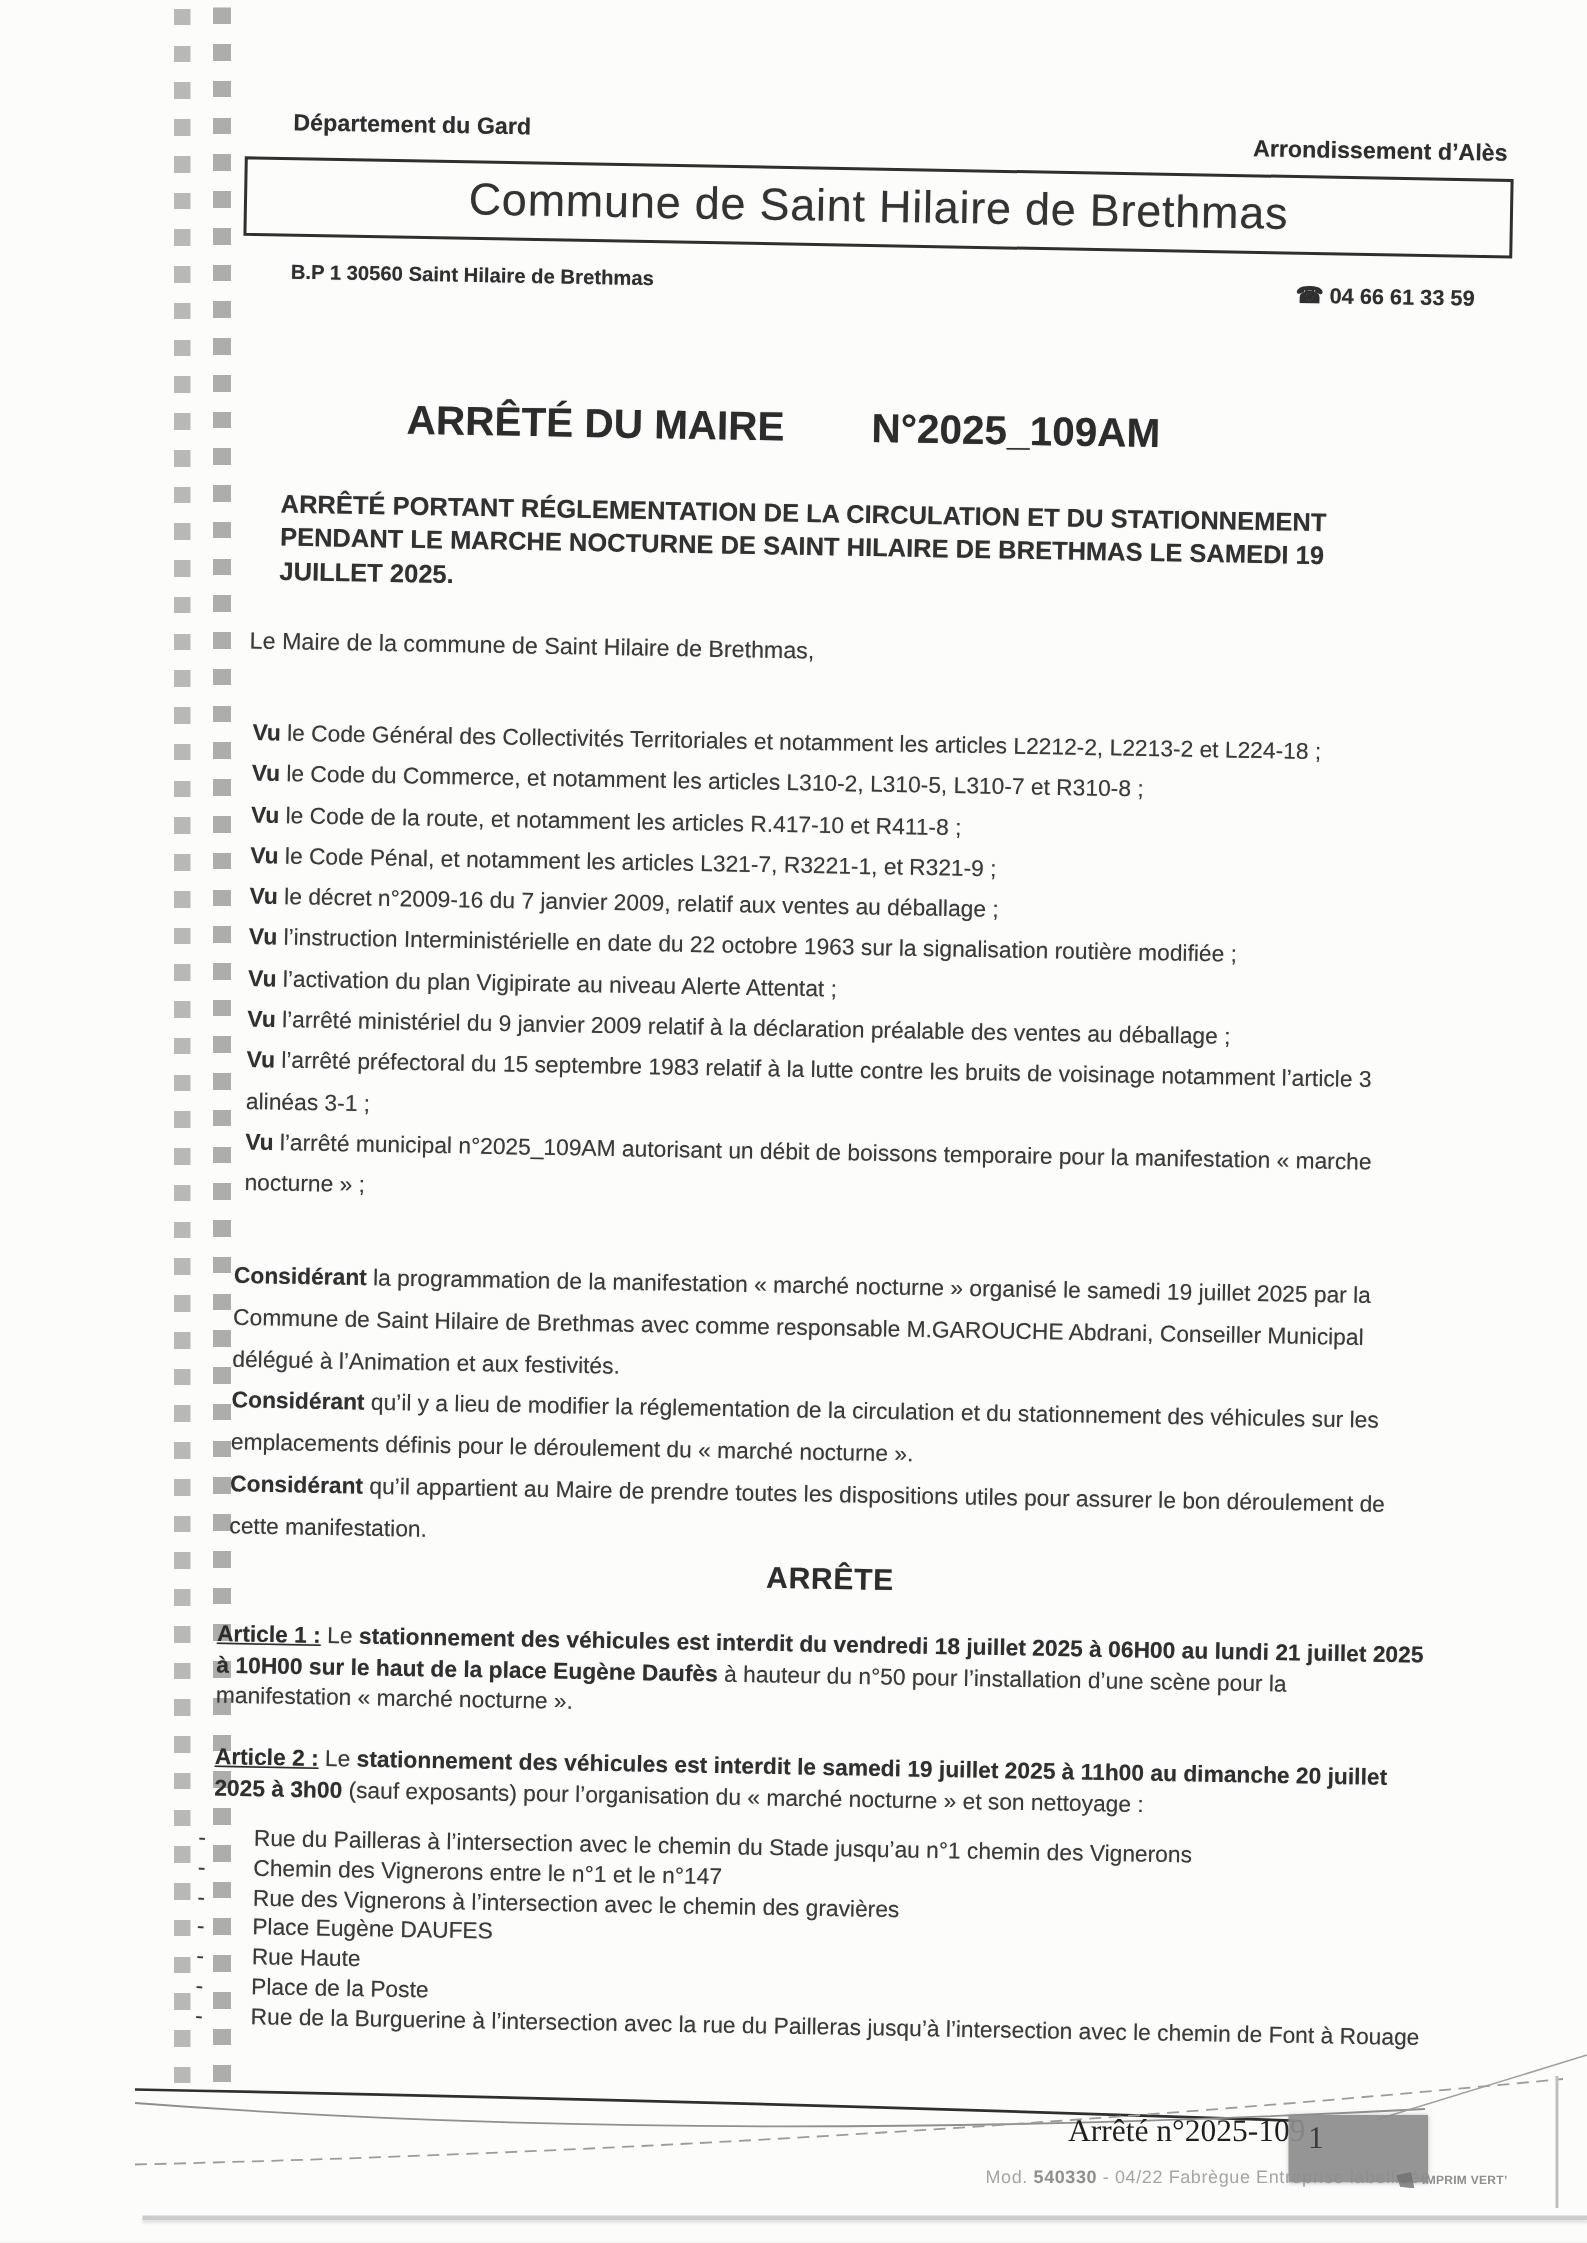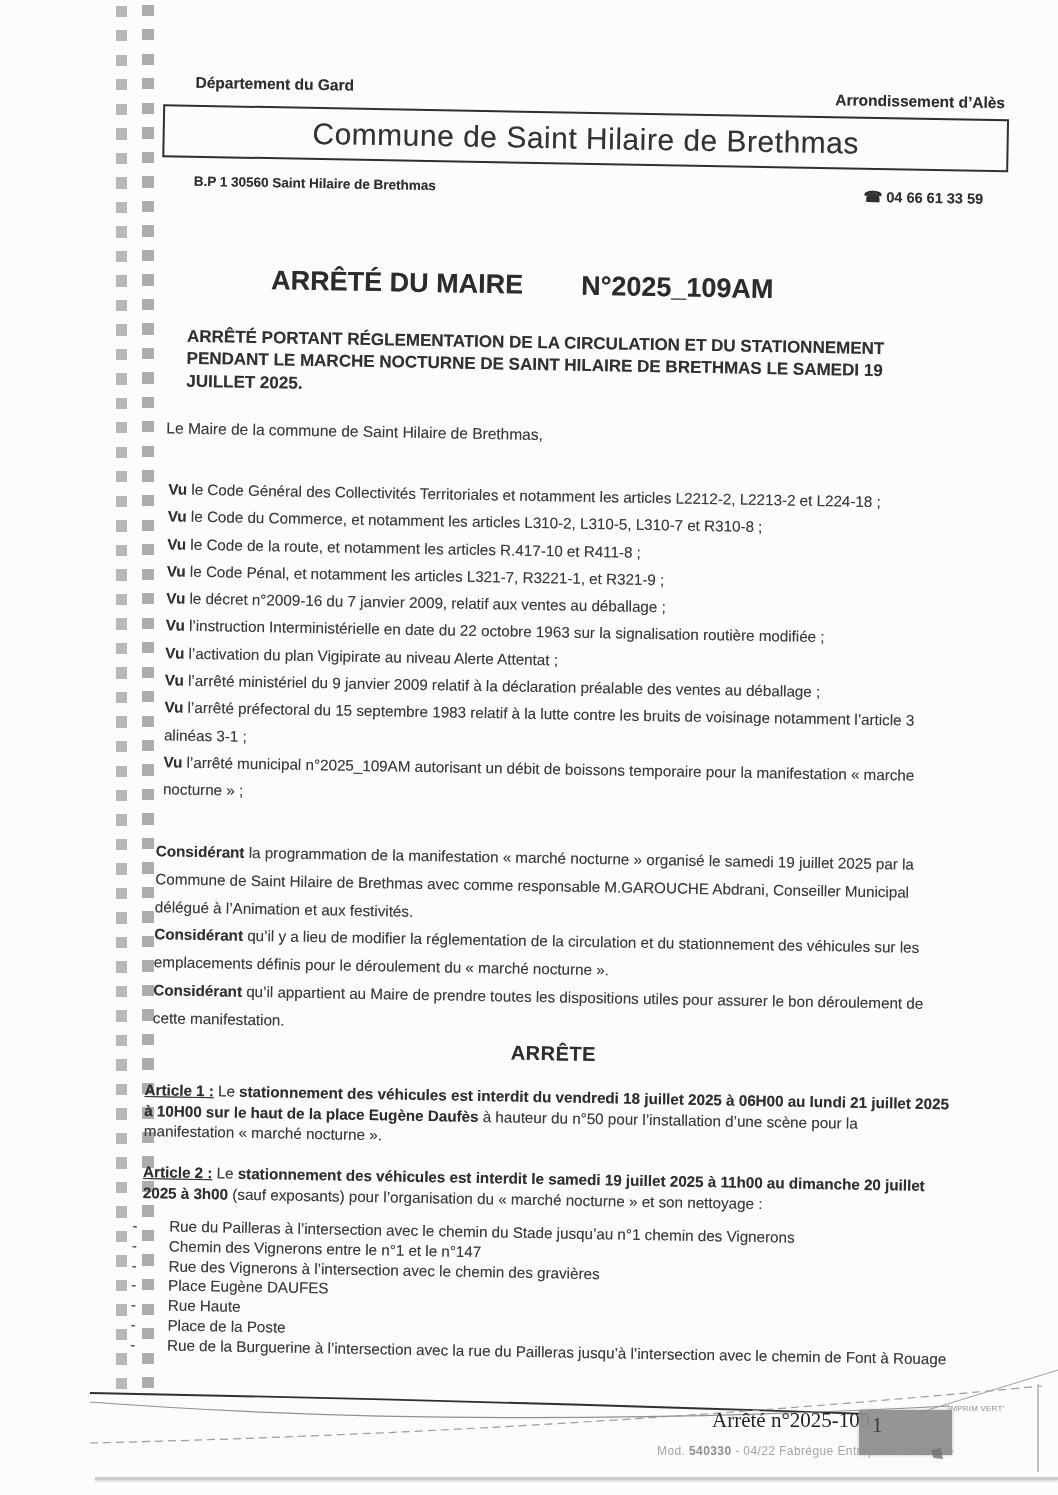--- a/index.html
+++ b/index.html
@@ -53,21 +53,21 @@
 
   
   .folds{position:absolute;left:0;top:0;width:1058px;height:1495px;pointer-events:none;}
   .footer-ref{position:absolute;left:712px;top:1408px;font-family:"Liberation Serif", serif;
     font-size:21px;color:#1f1f1f;z-index:1;}
   .page-box{position:absolute;left:859px;top:1410px;width:93px;height:45px;background:rgba(141,141,141,.93);
     z-index:2;box-shadow:0 0 3px rgba(130,130,130,.5);}
   .page-box span{display:block;padding:3px 0 0 13px;font-family:"Liberation Serif", serif;font-size:21px;color:#3c3c3c;}
   .print-line{position:absolute;left:657px;top:1444px;font-size:12px;color:#a5a5a5;letter-spacing:.4px;z-index:1;white-space:nowrap;}
   .print-line b{color:#8f8f8f;font-weight:700;}
-  .imprim{position:absolute;left:948px;top:1404px;font-size:8px;color:#8f8f8f;letter-spacing:.2px;z-index:3;white-space:nowrap;}
+  .imprim{position:absolute;left:948px;top:1449px;font-size:8px;color:#8f8f8f;letter-spacing:.2px;z-index:3;white-space:nowrap;font-weight:bold;}
   .logo-smudge{position:absolute;left:931px;top:1448px;width:12px;height:11px;background:#6f6f6f;z-index:3;
     clip-path:polygon(0 20%,80% 0,100% 100%,20% 90%);opacity:.8;}
   .edge-vline{position:absolute;left:1037px;top:1384px;width:2px;height:88px;background:#bfbfbf;}
   .bottom-shadow{position:absolute;left:95px;top:1477px;width:963px;height:3px;background:#cbcbcb;box-shadow:0 2px 2px #e0e0e0;}
 </style>
 </head>
 <body>
 
 <div class="page">
 

